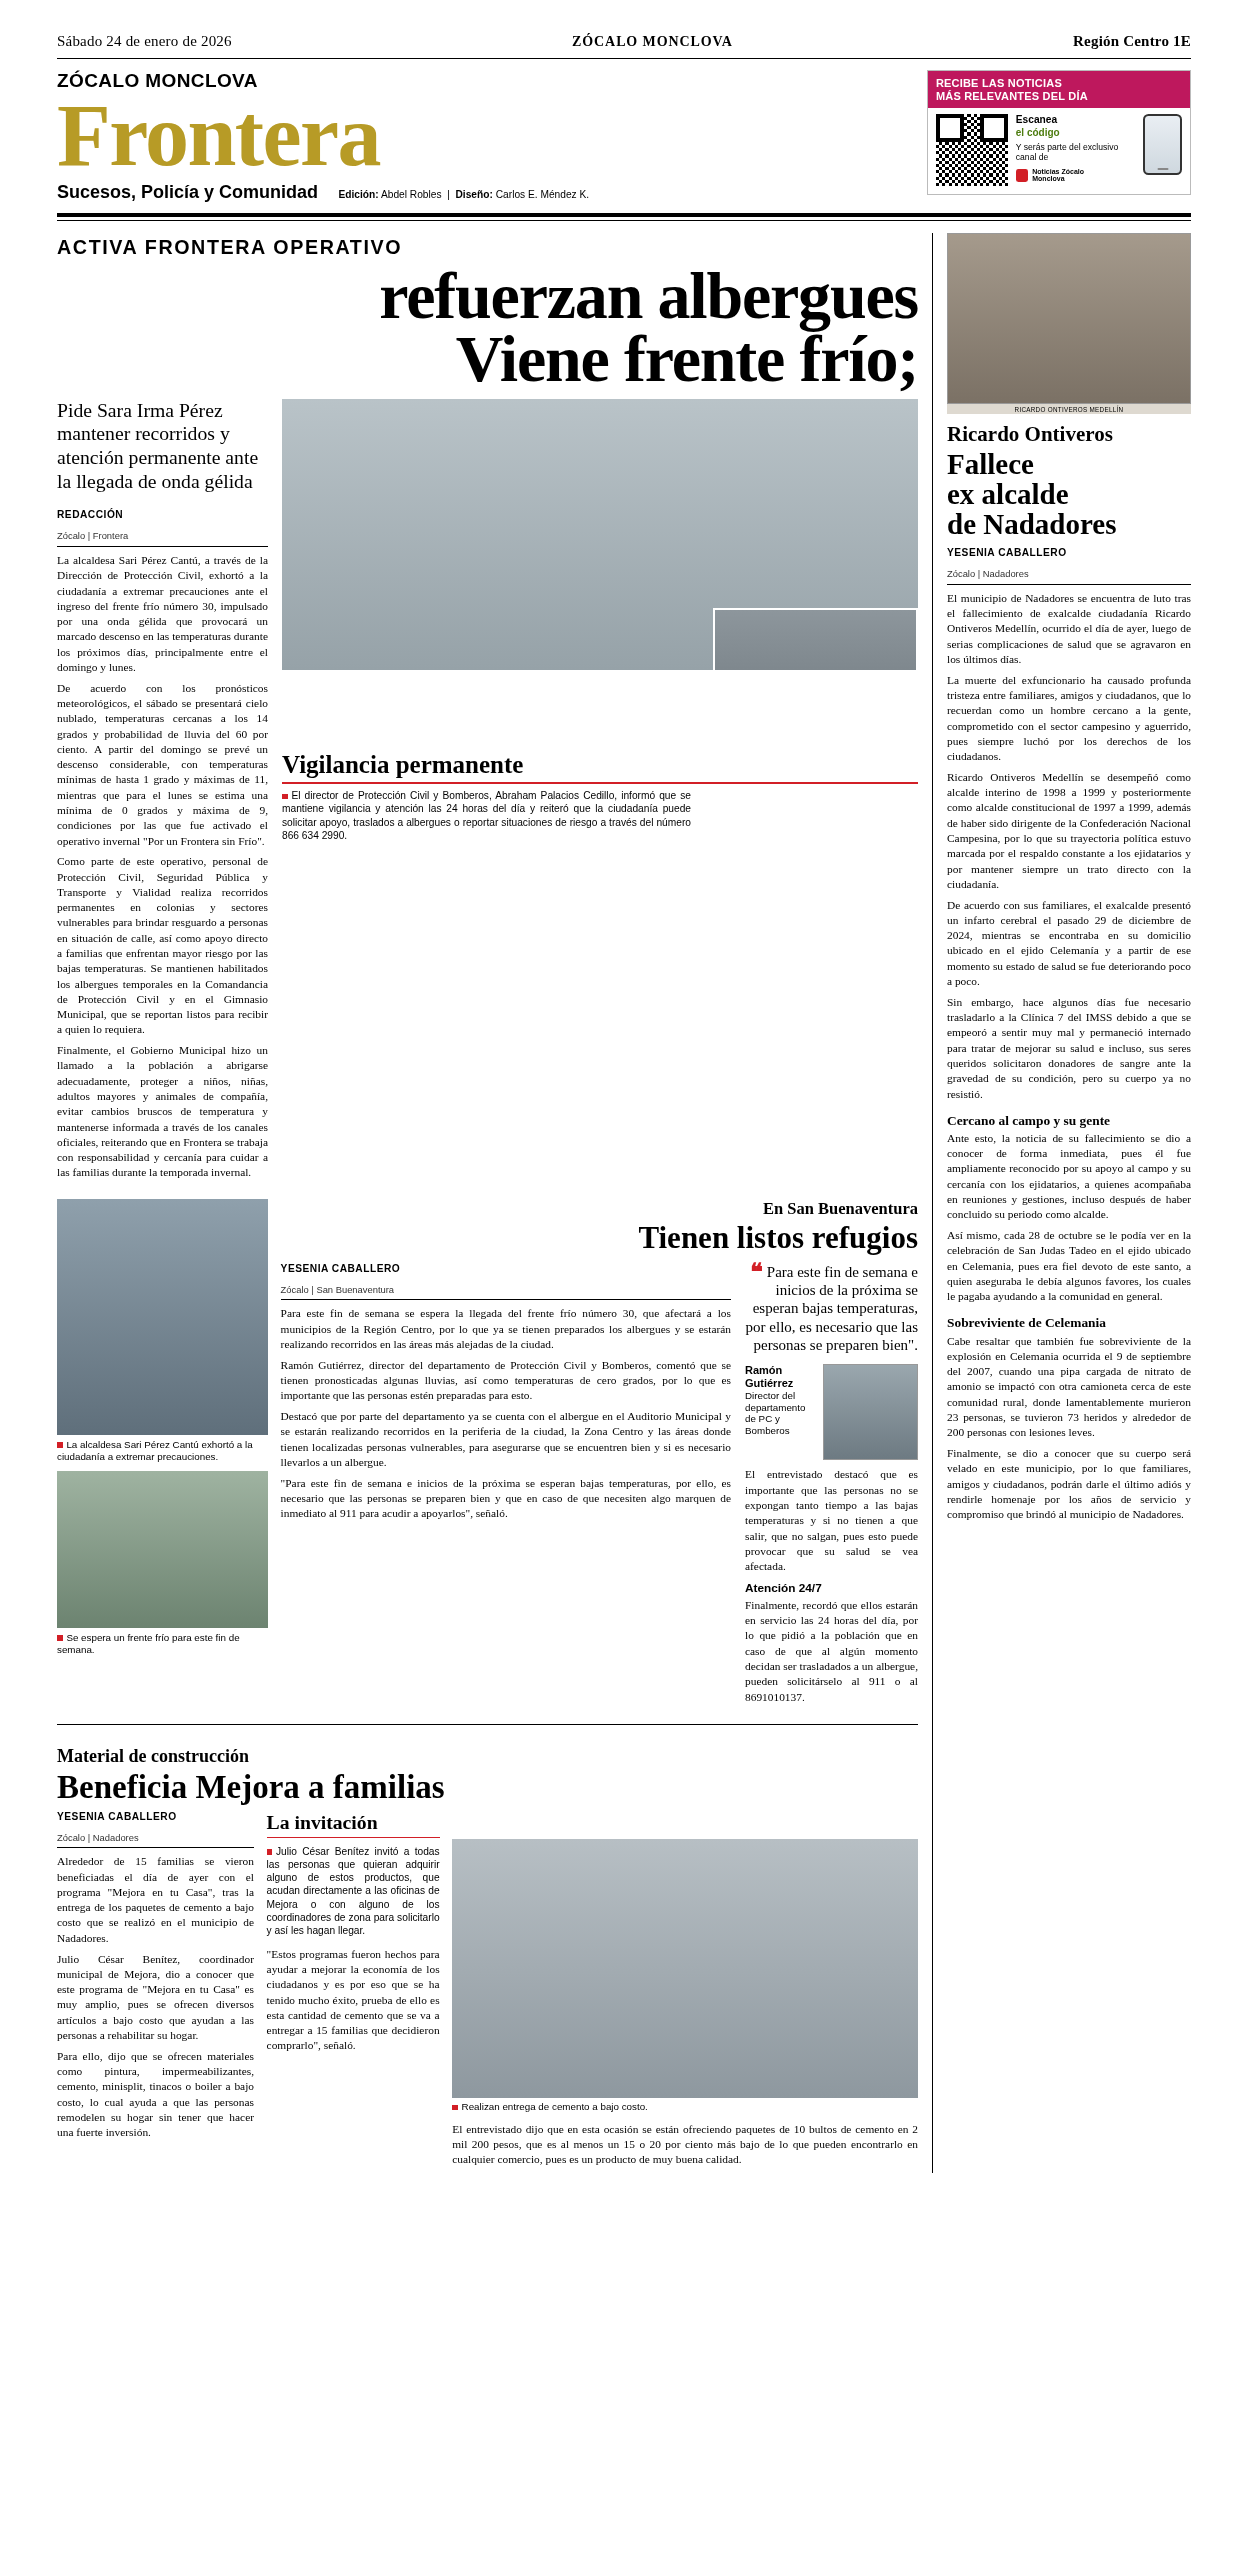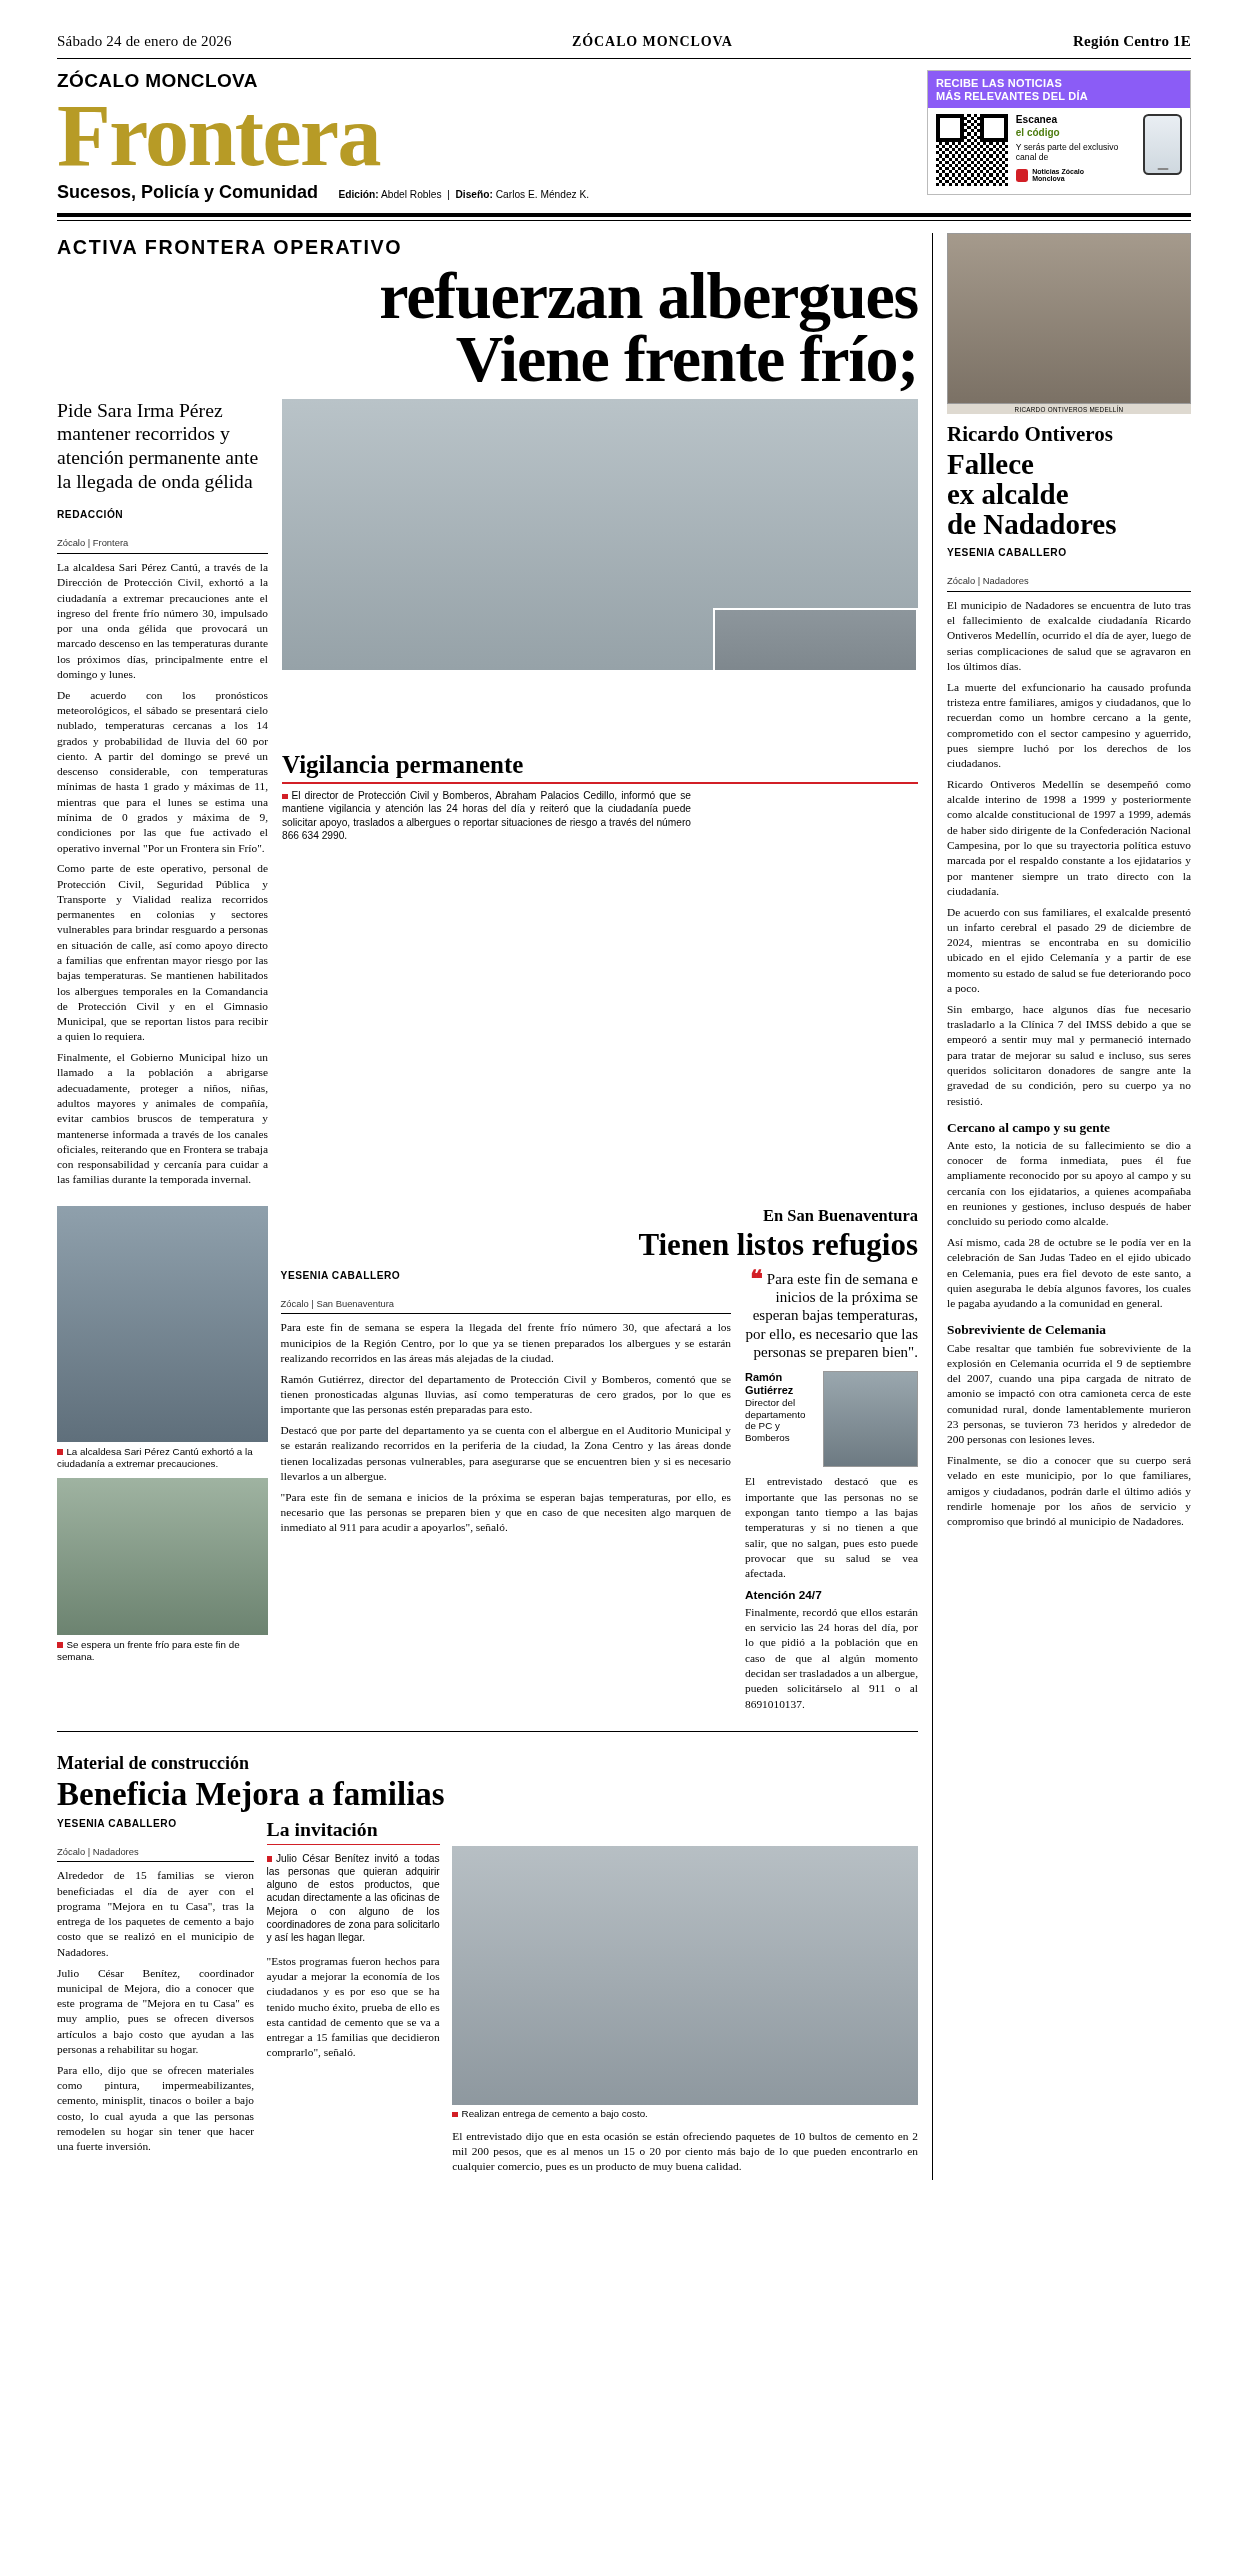--- a/index.html
+++ b/index.html
@@ -75,21 +75,21 @@
   .credits b{font-weight:bold;}
   
   .promo{
     width:264px;
     border:0.8px solid #bbb;
     box-sizing:border-box;
     padding:0;
     background:#fff;
   }
   .promo-head{
-    background:#8b5cf6;
+    background:#be185d;
     color:#fff;
     font-family:"Liberation Sans", sans-serif;
     font-weight:bold;
     font-size:11px;
     line-height:1.15;
     padding:5.5px 7.9px;
     letter-spacing:0.2px;
   }
   .promo-body{
     display:flex;
@@ -176,21 +176,21 @@
   .byline-label{
     font-family:"Liberation Sans", sans-serif;
     font-weight:bold;
     font-size:10.2px;
     letter-spacing:0.5px;
   }
   .byline-sub{
     font-family:"Liberation Sans", sans-serif;
     font-size:9.4px;
     color:#333;
-    margin-top:17px;
+    margin-top:10px;
   }
   .byline-rule{height:0.8px;background:#000;margin:4.7px 0 6.3px 0;}
   .body{
     font-size:11.4px;
     line-height:1.34;
     text-align:justify;
     hyphens:auto;
   }
   .body p{margin:0 0 5.5px 0;text-indent:0;}
   .photo{

